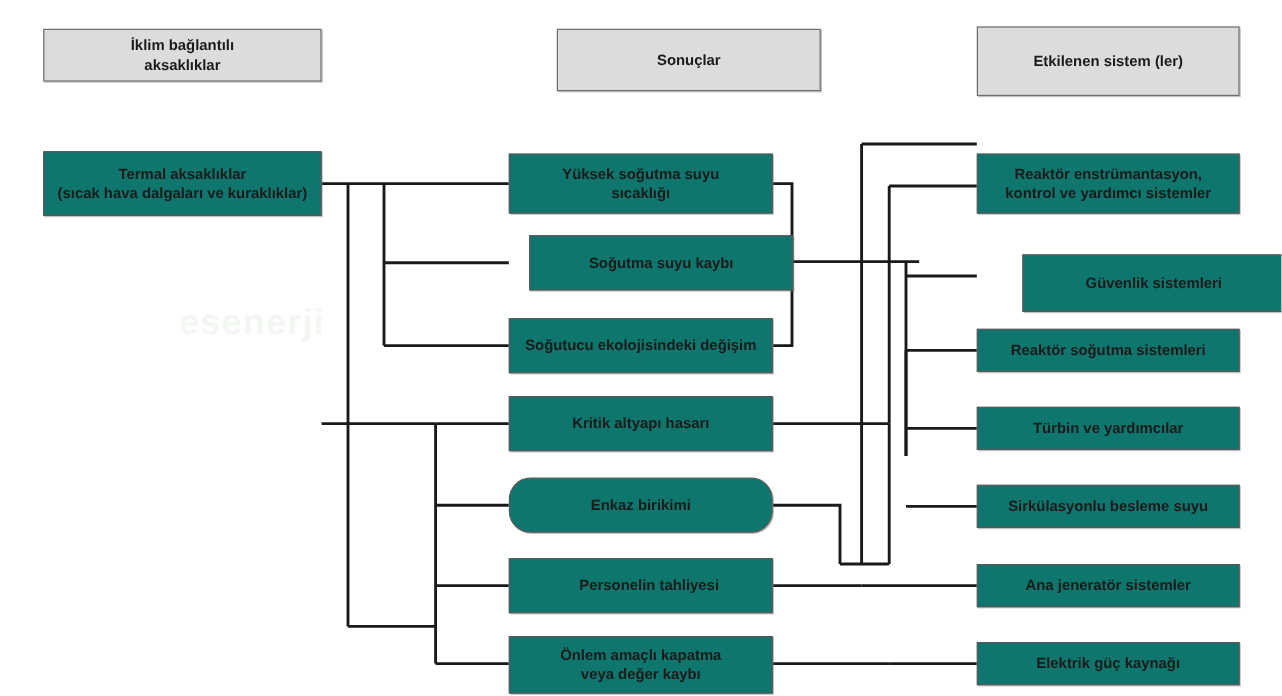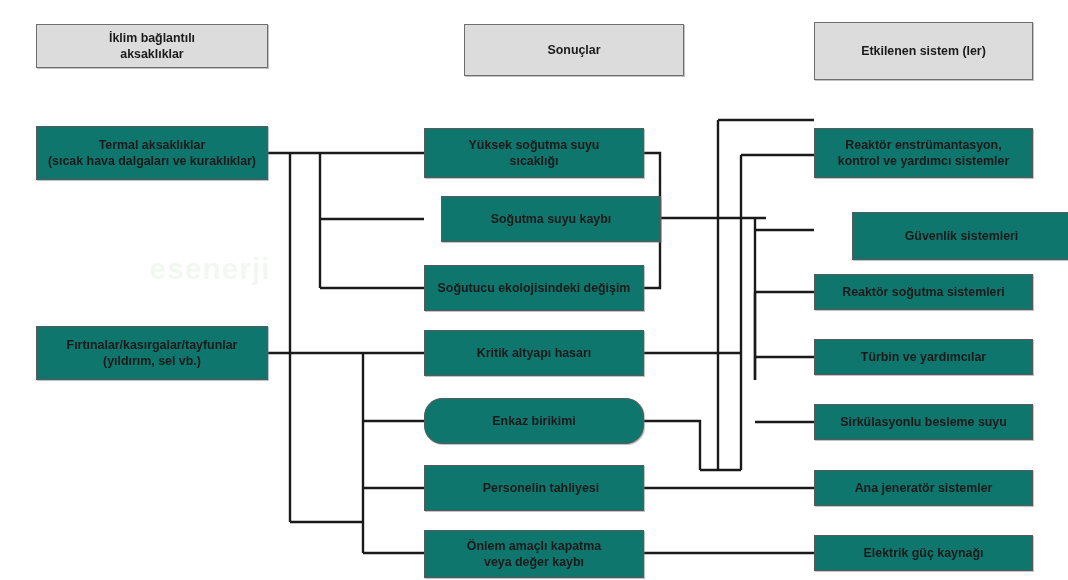--- a/index.html
+++ b/index.html
@@ -134,24 +134,20 @@
     <span class="txt">Sonuçlar</span>
   </div>
   <div class="node header" style="left:814px; top:22px; width:219px; height:58px;">
     <span class="txt">Etkilenen sistem (ler)</span>
   </div>
 
   <div class="node" style="left:36px; top:126px; width:232px; height:54px;">
     <span class="txt">Termal aksaklıklar
 (sıcak hava dalgaları ve kuraklıklar)</span>
   </div>
-  <div class="node" style="left:36px; top:326px; width:232px; height:54px;">
-    <span class="txt">Fırtınalar/kasırgalar/tayfunlar
-(yıldırım, sel vb.)</span>
-  </div>
 
   <div class="node" style="left:424px; top:128px; width:220px; height:50px;">
     <span class="txt">Yüksek soğutma suyu
 sıcaklığı</span>
   </div>
   <div class="node" style="left:424px; top:196px; width:220px; height:46px;margin-left:17px;">
     <span class="txt">Soğutma suyu kaybı</span>
   </div>
   <div class="node" style="left:424px; top:265px; width:220px; height:46px;">
     <span class="txt">Soğutucu ekolojisindeki değişim</span>

